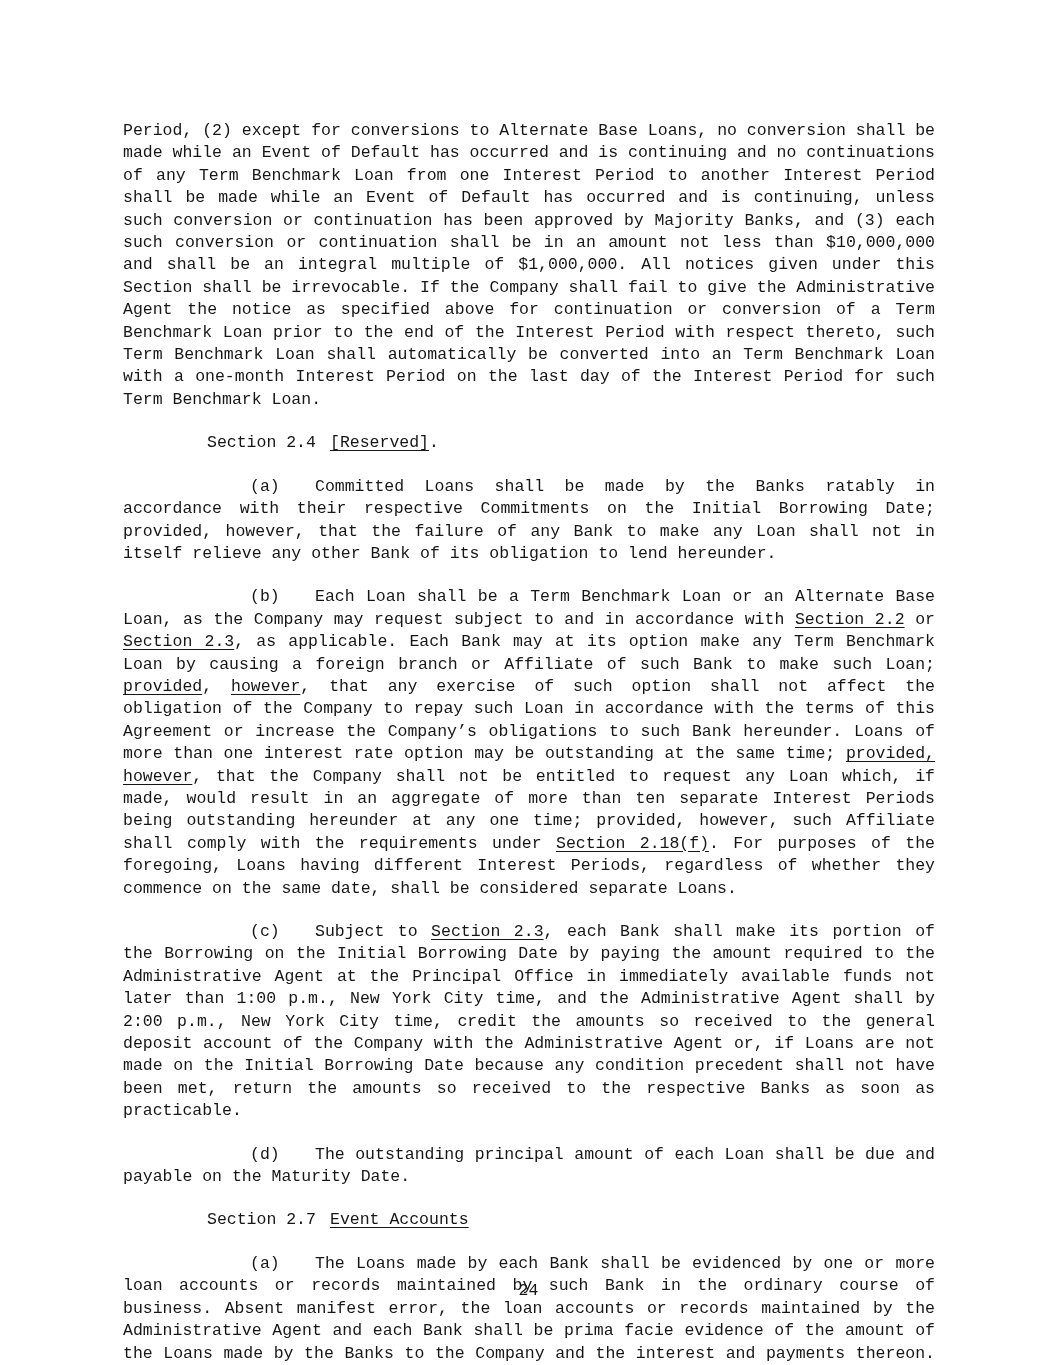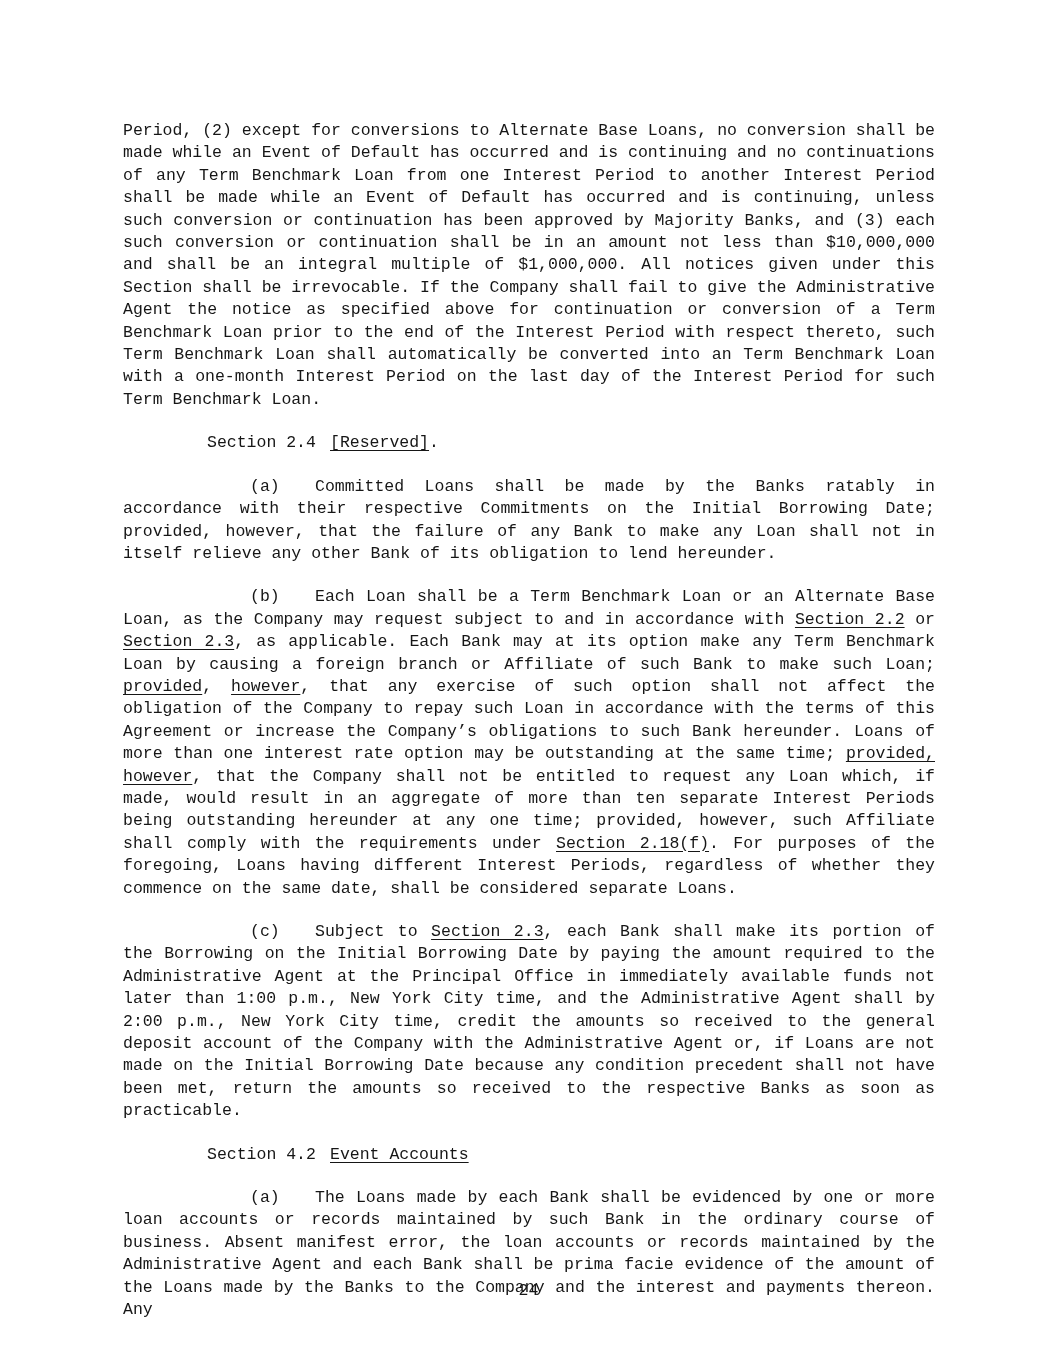--- a/index.html
+++ b/index.html
@@ -62,17 +62,18 @@
 </head>
 <body>
 
 <div class="page">
   <div class="content">
       <p class="block para"><span>Period, (2) except for conversions to Alternate Base Loans, no conversion shall be made while an Event of Default has occurred and is continuing and no continuations of any Term Benchmark Loan from one Interest Period to another Interest Period shall be made while an Event of Default has occurred and is continuing, unless such conversion or continuation has been approved by Majority Banks, and (3) each such conversion or continuation shall be in an amount not less than $10,000,000 and shall be an integral multiple of $1,000,000.  All notices given under this Section shall be irrevocable.  If the Company shall fail to give the Administrative Agent the notice as specified above for continuation or conversion of a Term Benchmark Loan prior to the end of the Interest Period with respect thereto, such Term Benchmark Loan shall automatically be converted into an Term Benchmark Loan with a one-month Interest Period on the last day of the Interest Period for such Term Benchmark Loan.</span></p>
       <div class="block heading"><span class="h-label">Section 2.4</span><span class="h-title u">[Reserved]</span><span class="h-suffix">.</span></div>
       <p class="block para labeled"><span class="p-label">(a)</span><span>Committed Loans shall be made by the Banks ratably in accordance with their respective Commitments on the Initial Borrowing Date; provided, however, that the failure of any Bank to make any Loan shall not in itself relieve any other Bank of its obligation to lend hereunder.</span></p>
       <p class="block para labeled"><span class="p-label">(b)</span><span>Each Loan shall be a Term Benchmark Loan or an Alternate Base Loan, as the Company may request subject to and in accordance with </span><span class="u">Section 2.2</span><span> or </span><span class="u">Section 2.3</span><span>, as applicable.  Each Bank may at its option make any Term Benchmark Loan by causing a foreign branch or Affiliate of such Bank to make such Loan; </span><span class="u">provided</span><span>, </span><span class="u">however</span><span>, that any exercise of such option shall not affect the obligation of the Company to repay such Loan in accordance with the terms of this Agreement or increase the Company’s obligations to such Bank hereunder.  Loans of more than one interest rate option may be outstanding at the same time; </span><span class="u">provided,</span><span> </span><span class="u">however</span><span>, that the Company shall not be entitled to request any Loan which, if made, would result in an aggregate of more than ten separate Interest Periods being outstanding hereunder at any one time; provided, however, such Affiliate shall comply with the requirements under </span><span class="u">Section 2.18(f)</span><span>.  For purposes of the foregoing, Loans having different Interest Periods, regardless of whether they commence on the same date, shall be considered separate Loans.</span></p>
       <p class="block para labeled"><span class="p-label">(c)</span><span>Subject to </span><span class="u">Section 2.3</span><span>, each Bank shall make its portion of the Borrowing on the Initial Borrowing Date by paying the amount required to the Administrative Agent at the Principal Office in immediately available funds not later than 1:00 p.m., New York City time, and the Administrative Agent shall by 2:00 p.m., New York City time, credit the amounts so received to the general deposit account of the Company with the Administrative Agent or, if Loans are not made on the Initial Borrowing Date because any condition precedent shall not have been met, return the amounts so received to the respective Banks as soon as practicable.</span></p>
-      <div class="block heading"><span class="h-label">Section 4.2</span><span class="h-title u">Event Accounts</span></div>
+      <p class="block para labeled"><span class="p-label">(d)</span><span>The outstanding principal amount of each Loan shall be due and payable on the Maturity Date.</span></p>
+      <div class="block heading"><span class="h-label">Section 2.7</span><span class="h-title u">Event Accounts</span></div>
       <p class="block para labeled"><span class="p-label">(a)</span><span>The Loans made by each Bank shall be evidenced by one or more loan accounts or records maintained by such Bank in the ordinary course of business.  Absent manifest error, the loan accounts or records maintained by the Administrative Agent and each Bank shall be prima facie evidence of the amount of the Loans made by the Banks to the Company and the interest and payments thereon.  Any</span></p>
     </div>
   <div class="page-number">24</div>
 </div>
 
 </body></html>

